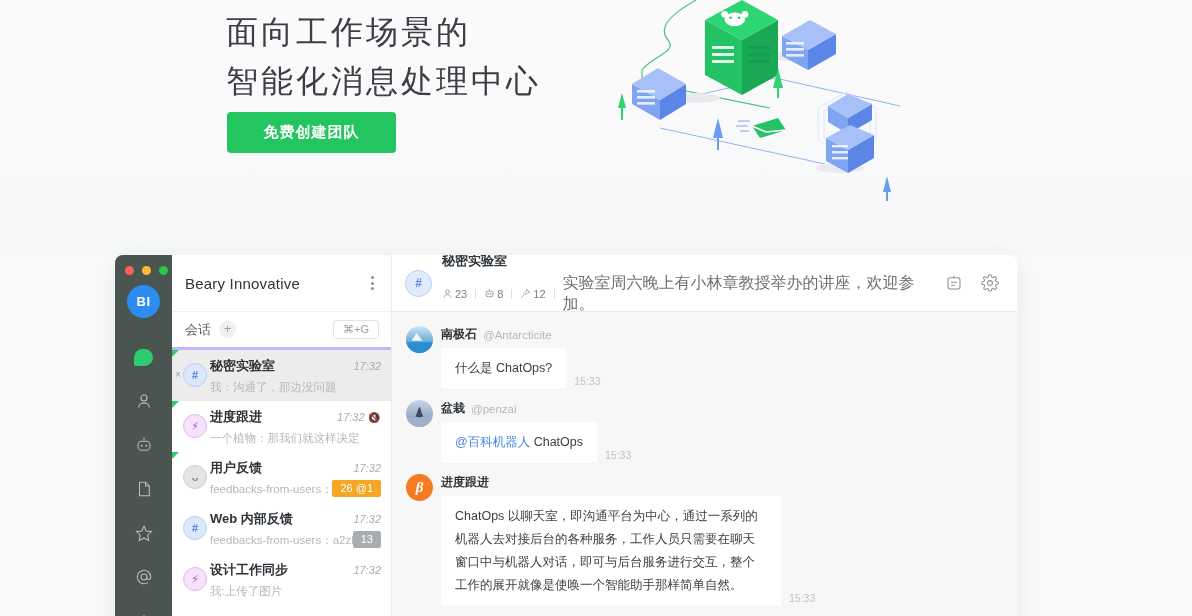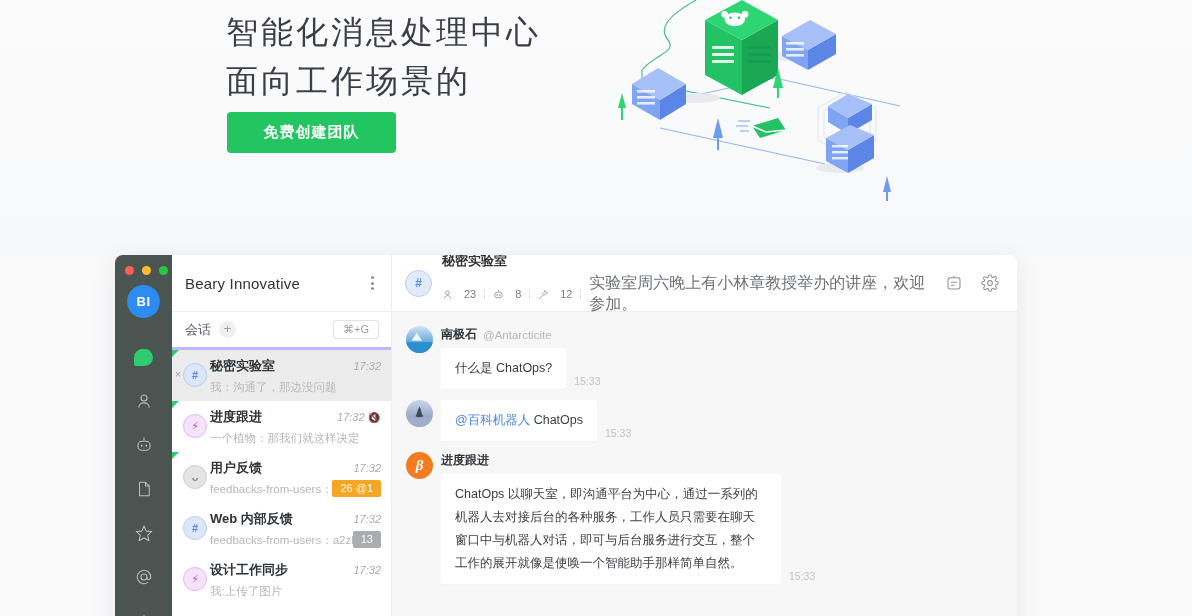--- a/index.html
+++ b/index.html
@@ -145,21 +145,21 @@
   }
   .ch-avatar {
     width: 27px; height: 27px; border-radius: 50%;
     background: #e2ebfc; border: 1px solid #b9cdf5; color: #5a87e8;
     font-size: 12px; font-weight: bold;
     display: flex; align-items: center; justify-content: center; margin-right: 10px;
   }
   .ch-info { flex: 1; min-width: 0; }
   .ch-title { font-size: 13px; font-weight: bold; color: #2f3438; }
   .ch-meta { margin-top: 3px; display: flex; align-items: center; font-size: 11px; color: #7b8085; }
-  .ch-stat { display: flex; align-items: flex-end; gap: 11px; }
+  .ch-stat { display: flex; align-items: flex-start; gap: 2px; }
   .ch-sep { width: 1px; height: 10px; background: #e0e0e0; margin: 0 8px; }
   .ch-topic { color: #6d7276; font-size: 16px; }
   .ch-actions { display: flex; gap: 18px; margin-left: 14px; }
   .ch-actions svg { stroke: #8c9196; fill: none; stroke-width: 1.4; cursor: pointer; }
 
   .msgs { flex: 1; padding: 14px 0 0 0; overflow: hidden; }
   .msg { display: flex; padding: 0 18px 0 14px; margin-bottom: 11px; }
   .m-av { width: 27px; height: 27px; border-radius: 50%; flex: 0 0 27px; margin-right: 8px; overflow: hidden; }
   .m-body { min-width: 0; }
   .m-head { display: flex; align-items: center; gap: 6px; margin-bottom: 5px; }
@@ -175,22 +175,22 @@
   .m-time { font-size: 10.5px; color: #bfc4c8; margin-left: 8px; padding-bottom: 2px; }
   .mention { color: #4a87e8; }
   .bot-av { background: #f47b20; display: flex; align-items: center; justify-content: center;
             color: #fff; font-size: 15px; font-style: italic; font-weight: bold; font-family: "Liberation Serif", serif; }
 </style>
 </head>
 <body>
 
 <div class="hero">
   <div class="hero-title">
+    <span>面向工作场景的</span>
     <span>智能化消息处理中心</span>
-    <span>面向工作场景的</span>
   </div>
   <button class="hero-cta">免费创建团队</button>
 
   <svg class="illus" viewBox="0 0 330 205">
 
     <path d="M96 2 C 68 18, 58 30, 68 42 C 78 54, 52 58, 42 72 L 42 84 L 170 110" fill="none" stroke="#4cbf91" stroke-width="1.2"></path>
     <path d="M175 80 L 300 108" stroke="#8fb4f5" stroke-width="1" fill="none"></path>
     <path d="M60 105 L 175 80" stroke="#8fb4f5" stroke-width="1" fill="none"></path>
     <path d="M60 130 L 225 166" stroke="#8fb4f5" stroke-width="1" fill="none"></path>
 
@@ -500,20 +500,24 @@
                 <linearGradient id="g2" x1="0" y1="0" x2="0" y2="1">
                   <stop offset="0" stop-color="#c8d6ea"></stop>
                   <stop offset="1" stop-color="#7e8fae"></stop>
                 </linearGradient>
               </defs>
               <rect width="40" height="40" fill="url(#g2)"></rect>
               <rect y="26" width="40" height="14" fill="#9fb0c8"></rect>
               <path d="M20 10c3 4 2 10 6 14-4 2-9 2-12 0 3-4 3-10 6-14z" fill="#3c4a60"></path>
             </svg></div>
           <div class="m-body">
+            <div class="m-head">
+              <span class="m-name">盆栽</span>
+              <span class="m-handle">@penzai</span>
+            </div>
             <div class="m-bubble-wrap">
               <div class="m-bubble"><span class="mention">@百科机器人</span> ChatOps</div>
               <span class="m-time">15:33</span>
             </div>
           </div>
         </div>
         <div class="msg">
           <div class="m-av bot-av">β</div>
           <div class="m-body">
             <div class="m-head">

